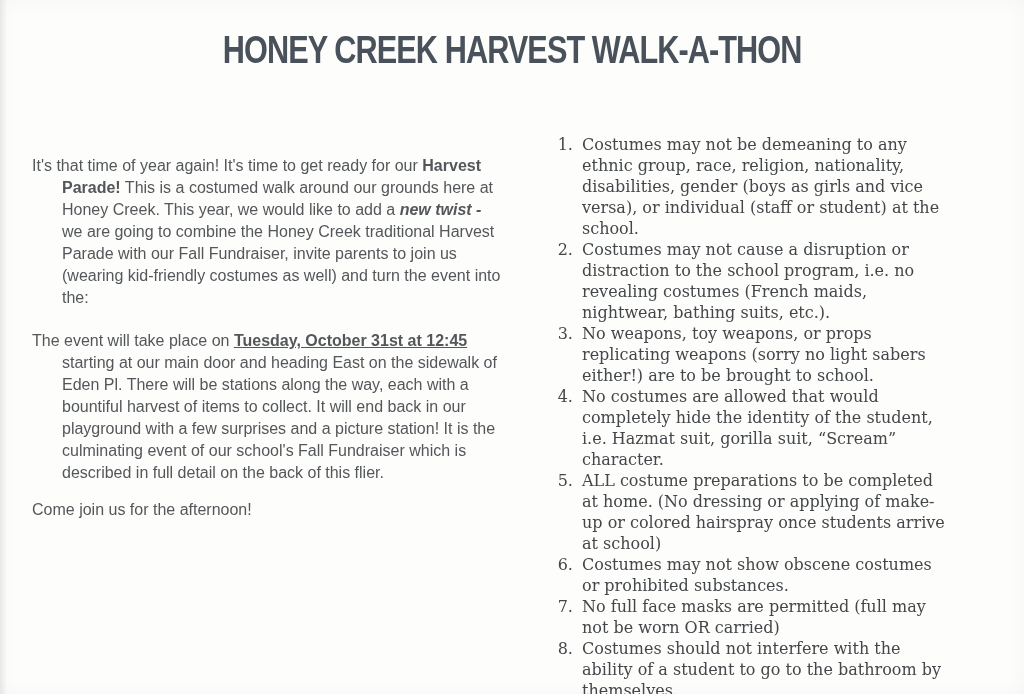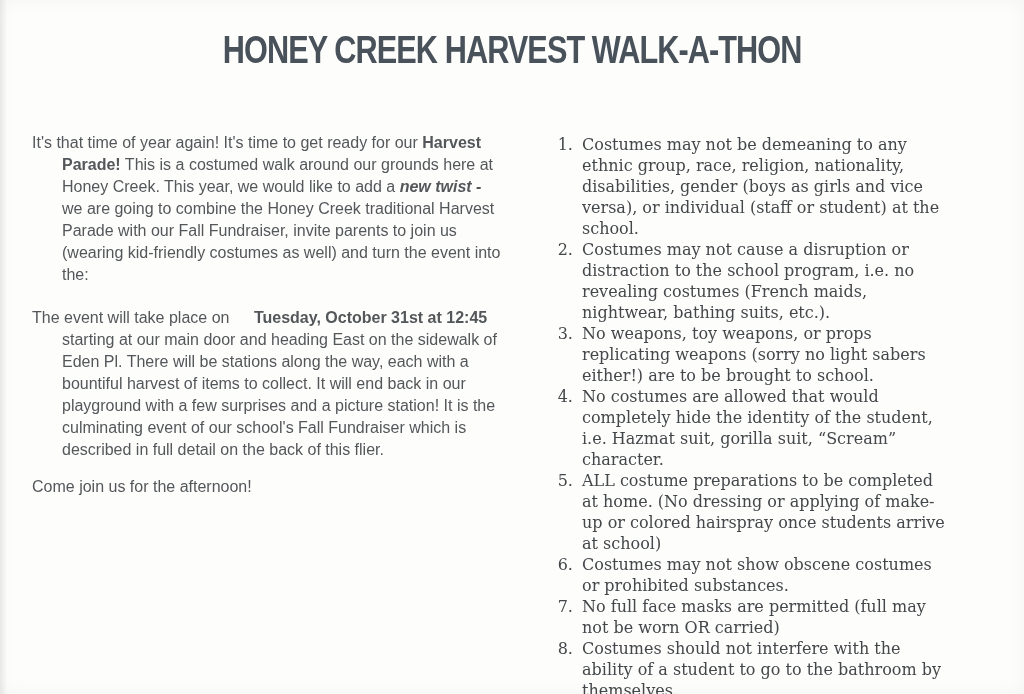--- a/index.html
+++ b/index.html
@@ -32,28 +32,28 @@
     font-size:33px;
     letter-spacing:-1px;
     white-space:nowrap;
   }
   .title .inner{
     display:inline-block;
     transform:scale(0.93,1.18);
     transform-origin:center top;
   }
   .left-col{
-    position:absolute;left:32px;top:132px;width:472px;
+    position:absolute;left:32px;top:155px;width:472px;
     color:var(--c-body);
     font-size:16px;line-height:22px;
   }
   .hang{padding-left:30px;text-indent:-30px;}
   .hang b{font-weight:bold;}
   .bi{font-weight:bold;font-style:italic;}
-  .bu{font-weight:bold;margin-left:20px;}
+  .bu{font-weight:bold;text-decoration:underline;}
   .event-name{
     margin-top:16px;
     text-align:center;
     color:var(--c-subtitle);
     font-weight:bold;font-style:italic;
     font-size:15px;letter-spacing:-0.3px;
     white-space:nowrap;
   }
   .details{margin-top:21px;}
   .closing{

